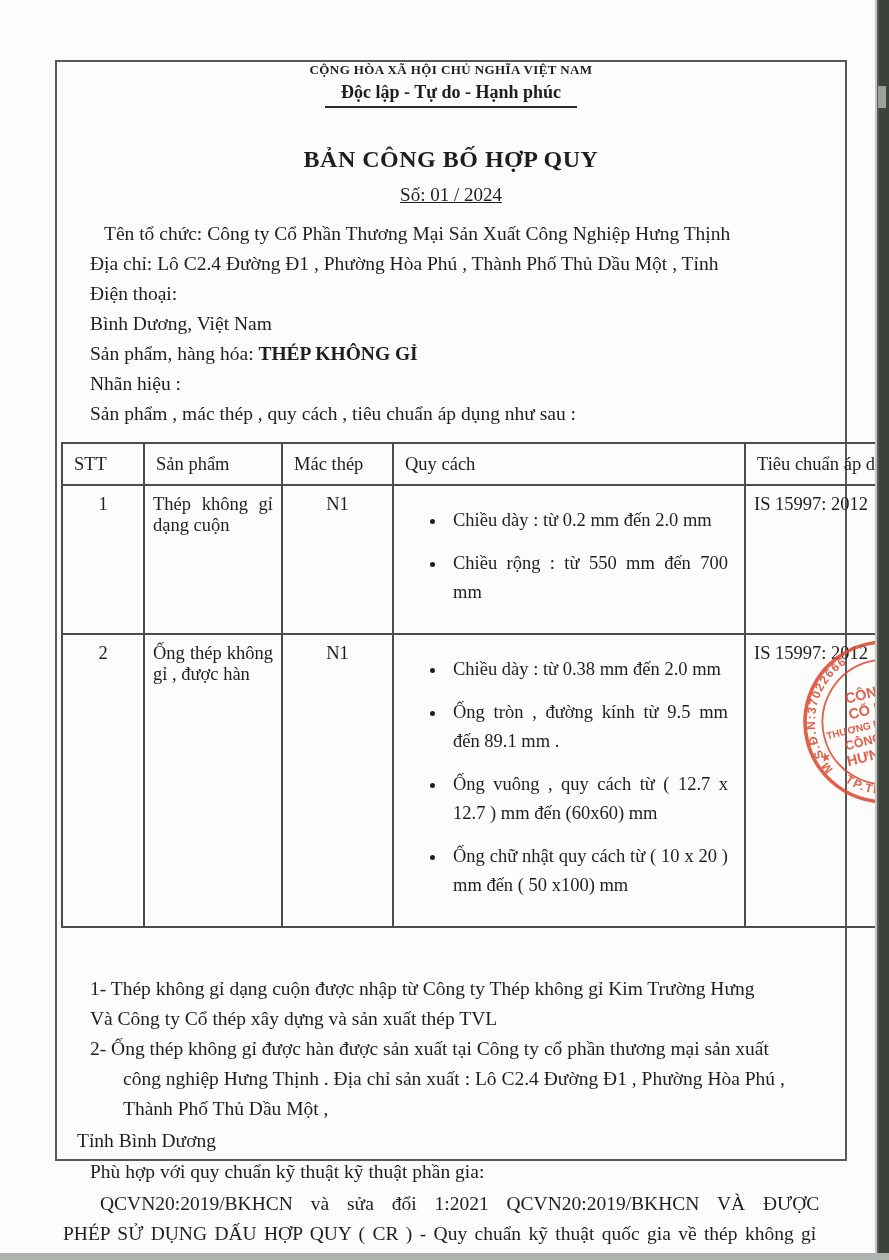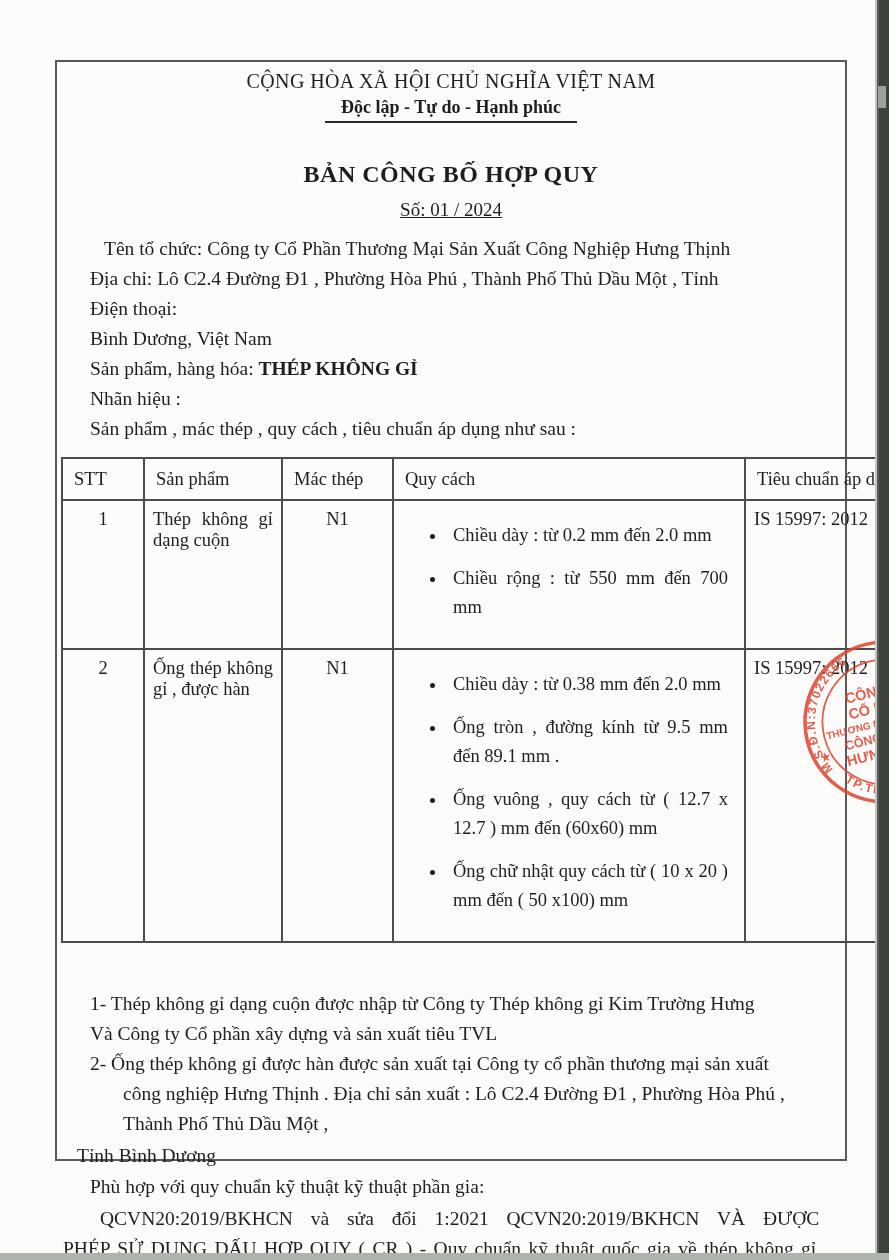--- a/index.html
+++ b/index.html
@@ -7,21 +7,21 @@
     margin:0; position:relative; width:889px; height:1260px;
     overflow:hidden; background:#fcfcfa;
     font-family:"Liberation Serif", "DejaVu Serif", serif;
     color:#1e1e1e;
   }
   .page {
     position:absolute; left:55px; top:60px; width:792px; height:1101px;
     border:2px solid #595959; box-sizing:border-box;
   }
   .center { text-align:center; }
-  .national-title { font-weight:normal; font-size:20px; letter-spacing:.4px; margin-top:8px; }
+  .national-title { font-weight:bold; font-size:13px; letter-spacing:.4px; margin-top:0; }
   .motto-wrap { margin-top:4px; }
   .motto {
     display:inline-block; font-weight:bold; font-size:18px;
     border-bottom:2px solid #2a2a2a; padding:0 16px 3px 16px;
   }
   .doc-title { font-weight:bold; font-size:24px; letter-spacing:.5px; margin-top:38px; }
   .doc-number { font-size:19px; margin-top:11px;text-decoration:underline; }
 
   .para { font-size:19.5px; line-height:30px; padding:0 28px 0 33px; }
   .para.first { margin-top:13px;padding-left:47px; }
@@ -122,21 +122,21 @@
             <li>Ống chữ nhật quy cách từ ( 10 x 20 ) mm đến ( 50 x100) mm</li>
           </ul>
         </td>
         <td class="c-std">IS 15997: 2012</td>
       </tr>
     </tbody>
   </table>
 
   <div class="notes">
     <div class="note-line">1-  Thép không gỉ dạng cuộn được nhập từ Công ty Thép không gỉ Kim Trường Hưng</div>
-    <div class="note-line">Và Công ty Cổ phần xây dựng và sản xuất tiêu TVL</div>
+    <div class="note-line">Và Công ty Cổ thép xây dựng và sản xuất thép TVL</div>
     <div class="note-line">2-  Ống thép không gỉ được hàn được sản xuất tại Công ty cổ phần thương mại sản xuất</div>
     <div class="note-line note-indent">công nghiệp Hưng Thịnh . Địa chỉ sản xuất : Lô C2.4 Đường Đ1 , Phường Hòa Phú ,</div>
     <div class="note-line note-indent">Thành Phố Thủ Dầu Một ,</div>
     <div class="note-line note-province">Tỉnh Bình Dương</div>
     <div class="note-line note-conform">Phù hợp với quy chuẩn kỹ thuật kỹ thuật phần gia:</div>
     <div class="std-line1">QCVN20:2019/BKHCN và sửa đổi 1:2021 QCVN20:2019/BKHCN VÀ ĐƯỢC</div>
     <div class="std-line2">PHÉP SỬ DỤNG DẤU HỢP QUY ( CR ) -  Quy chuẩn kỹ thuật quốc gia về thép không gỉ</div>
   </div>
 
 </div>

